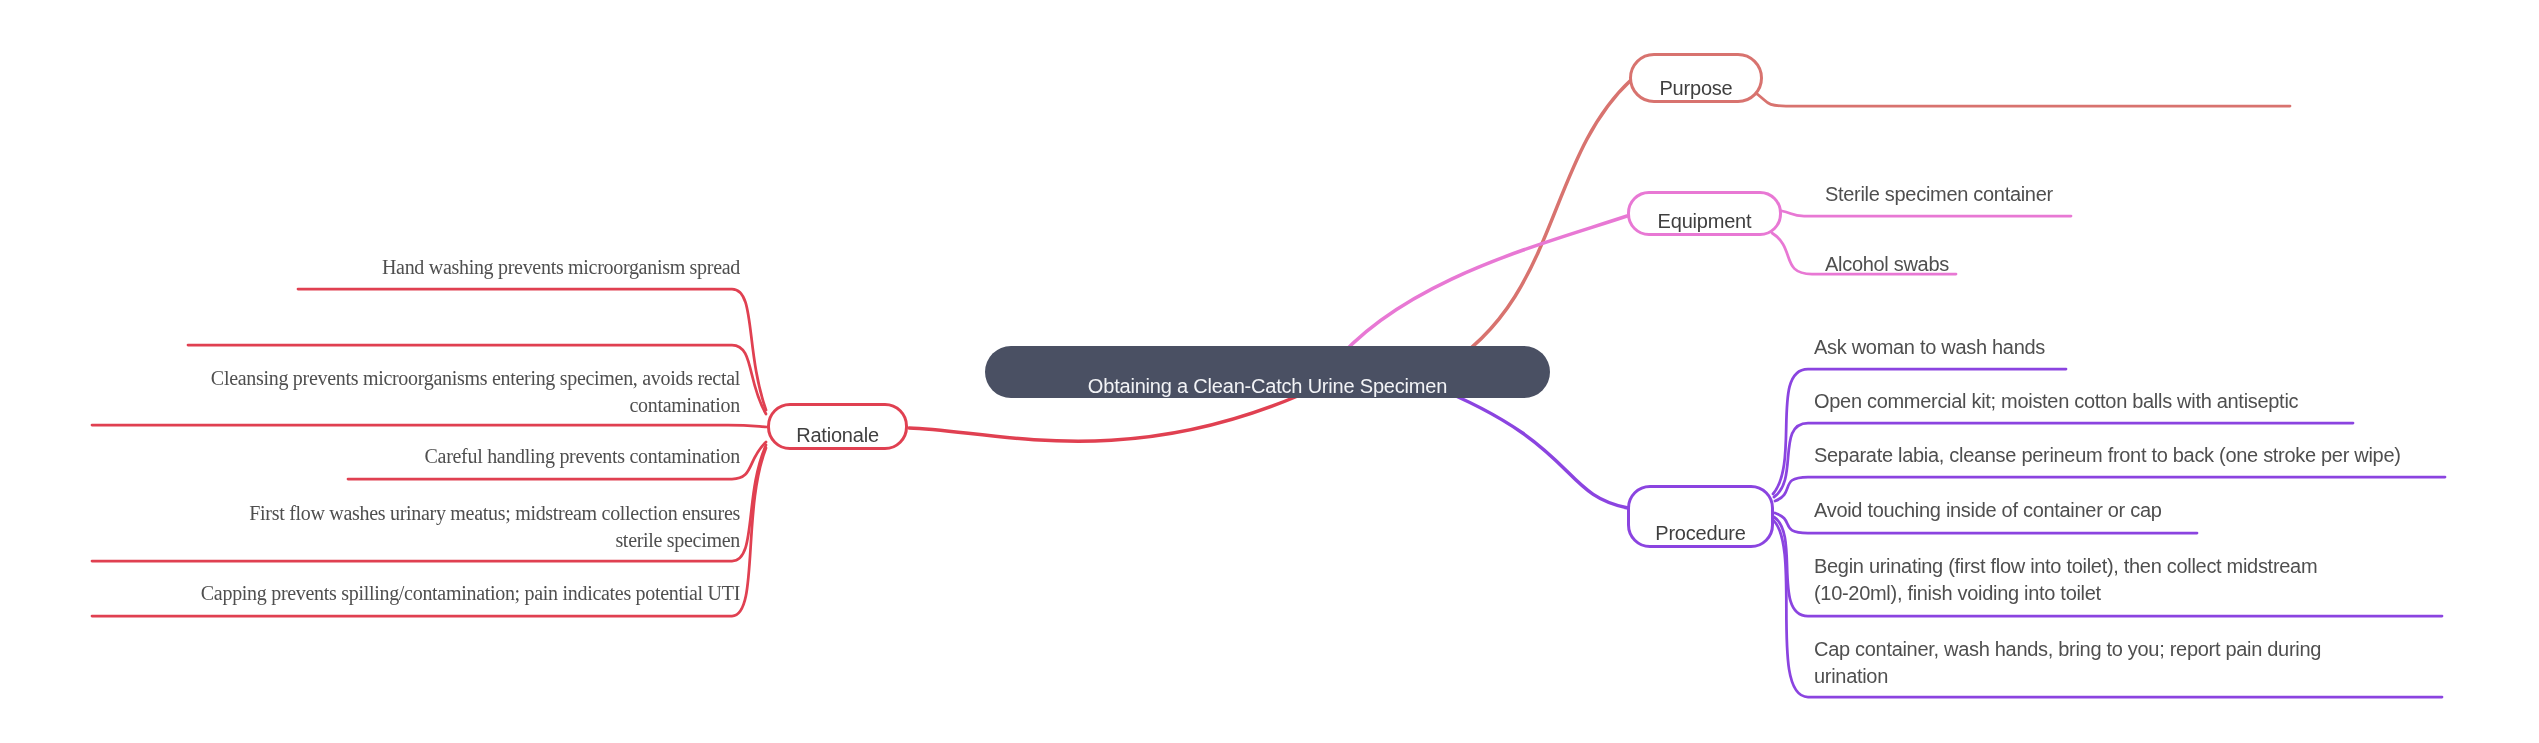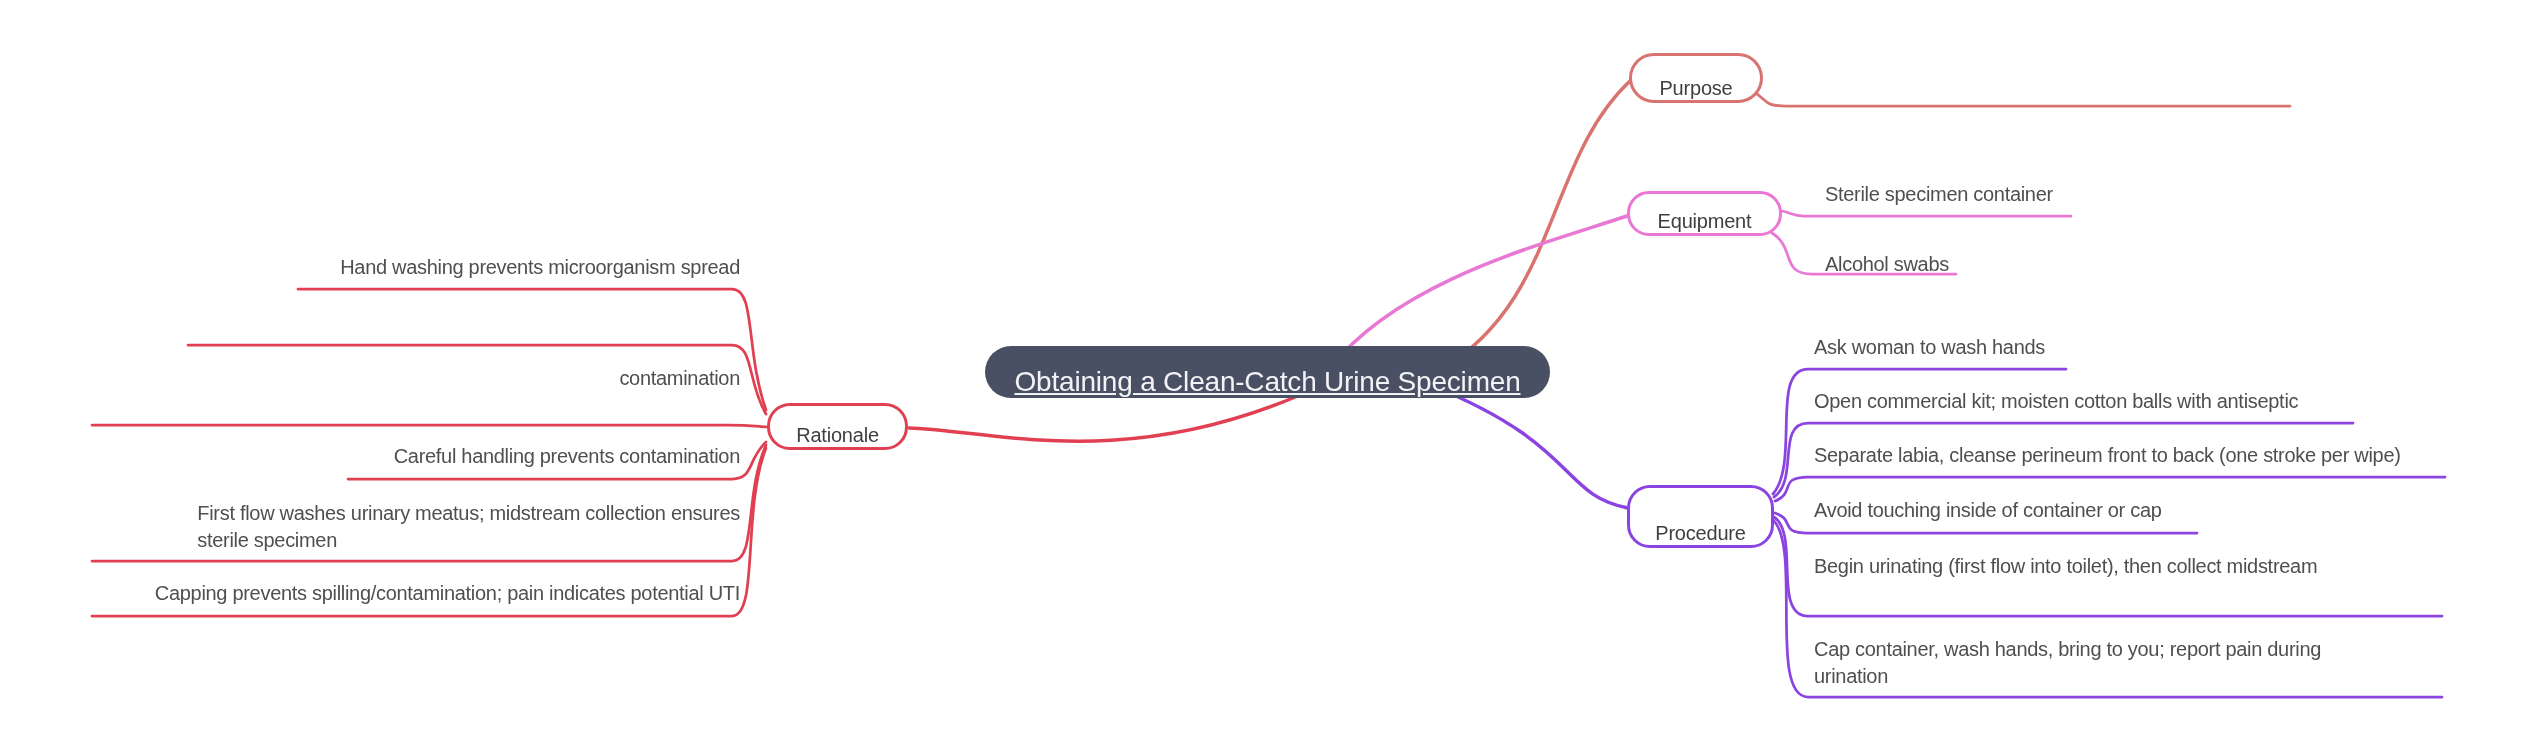--- a/index.html
+++ b/index.html
@@ -20,33 +20,33 @@
 
   .node{
     position:absolute; box-sizing:border-box;
     display:flex; align-items:flex-end; justify-content:center;
     background:#ffffff; border:3px solid #999; border-radius:24px;
     font-size:20px; color:var(--node-text); letter-spacing:-0.2px;
     white-space:nowrap; cursor:pointer;
   }
   .node.center{
     background:var(--center-fill); border:none; color:var(--center-text);
-    font-size:28px; letter-spacing:-0.2px; border-radius:26px;text-decoration:underline;
+    font-size:20px; letter-spacing:-0.2px; border-radius:26px;
   }
   .node.b-purpose{border-color:var(--purpose);}
   .node.b-equipment{border-color:var(--equipment);}
   .node.b-procedure{border-color:var(--procedure);}
   .node.b-rationale{border-color:var(--rationale);}
 
   .leaf{
     position:absolute; font-size:20px; line-height:27px;
     color:var(--leaf-text); letter-spacing:-0.3px; cursor:pointer;
   }
   .leaf span{display:block; white-space:nowrap;}
-  .leaf.left-side{text-align:left;}
+  .leaf.left-side{text-align:right;font-family:Liberation Serif, serif;}
 </style>
 </head>
 <body>
 
 <div class="canvas">
 
   <svg class="links" width="2539" height="743">
 
     <path class="branch-curve" d="M 1440 370 C 1560 300 1545 160 1631 80" stroke="#d8736f"></path>
     <path class="branch-curve" d="M 1330 368 C 1400 280 1540 245 1627 216" stroke="#e878d4"></path>
@@ -105,30 +105,32 @@
     <span>Open commercial kit; moisten cotton balls with antiseptic</span>
   </div>
   <div class="leaf" style="left:1814px;top:442px;">
     <span>Separate labia, cleanse perineum front to back (one stroke per wipe)</span>
   </div>
   <div class="leaf" style="left:1814px;top:497px;">
     <span>Avoid touching inside of container or cap</span>
   </div>
   <div class="leaf" style="left:1814px;top:553px;">
     <span>Begin urinating (first flow into toilet), then collect midstream</span>
+    <span>(10-20ml), finish voiding into toilet</span>
   </div>
   <div class="leaf" style="left:1814px;top:636px;">
     <span>Cap container, wash hands, bring to you; report pain during</span>
     <span>urination</span>
   </div>
 
   <div class="leaf left-side" style="right:1799px;top:254px;">
     <span>Hand washing prevents microorganism spread</span>
   </div>
   <div class="leaf left-side" style="right:1799px;top:365px;">
+    <span>Cleansing prevents microorganisms entering specimen, avoids rectal</span>
     <span>contamination</span>
   </div>
   <div class="leaf left-side" style="right:1799px;top:443px;">
     <span>Careful handling prevents contamination</span>
   </div>
   <div class="leaf left-side" style="right:1799px;top:500px;">
     <span>First flow washes urinary meatus; midstream collection ensures</span>
     <span>sterile specimen</span>
   </div>
   <div class="leaf left-side" style="right:1799px;top:580px;">

